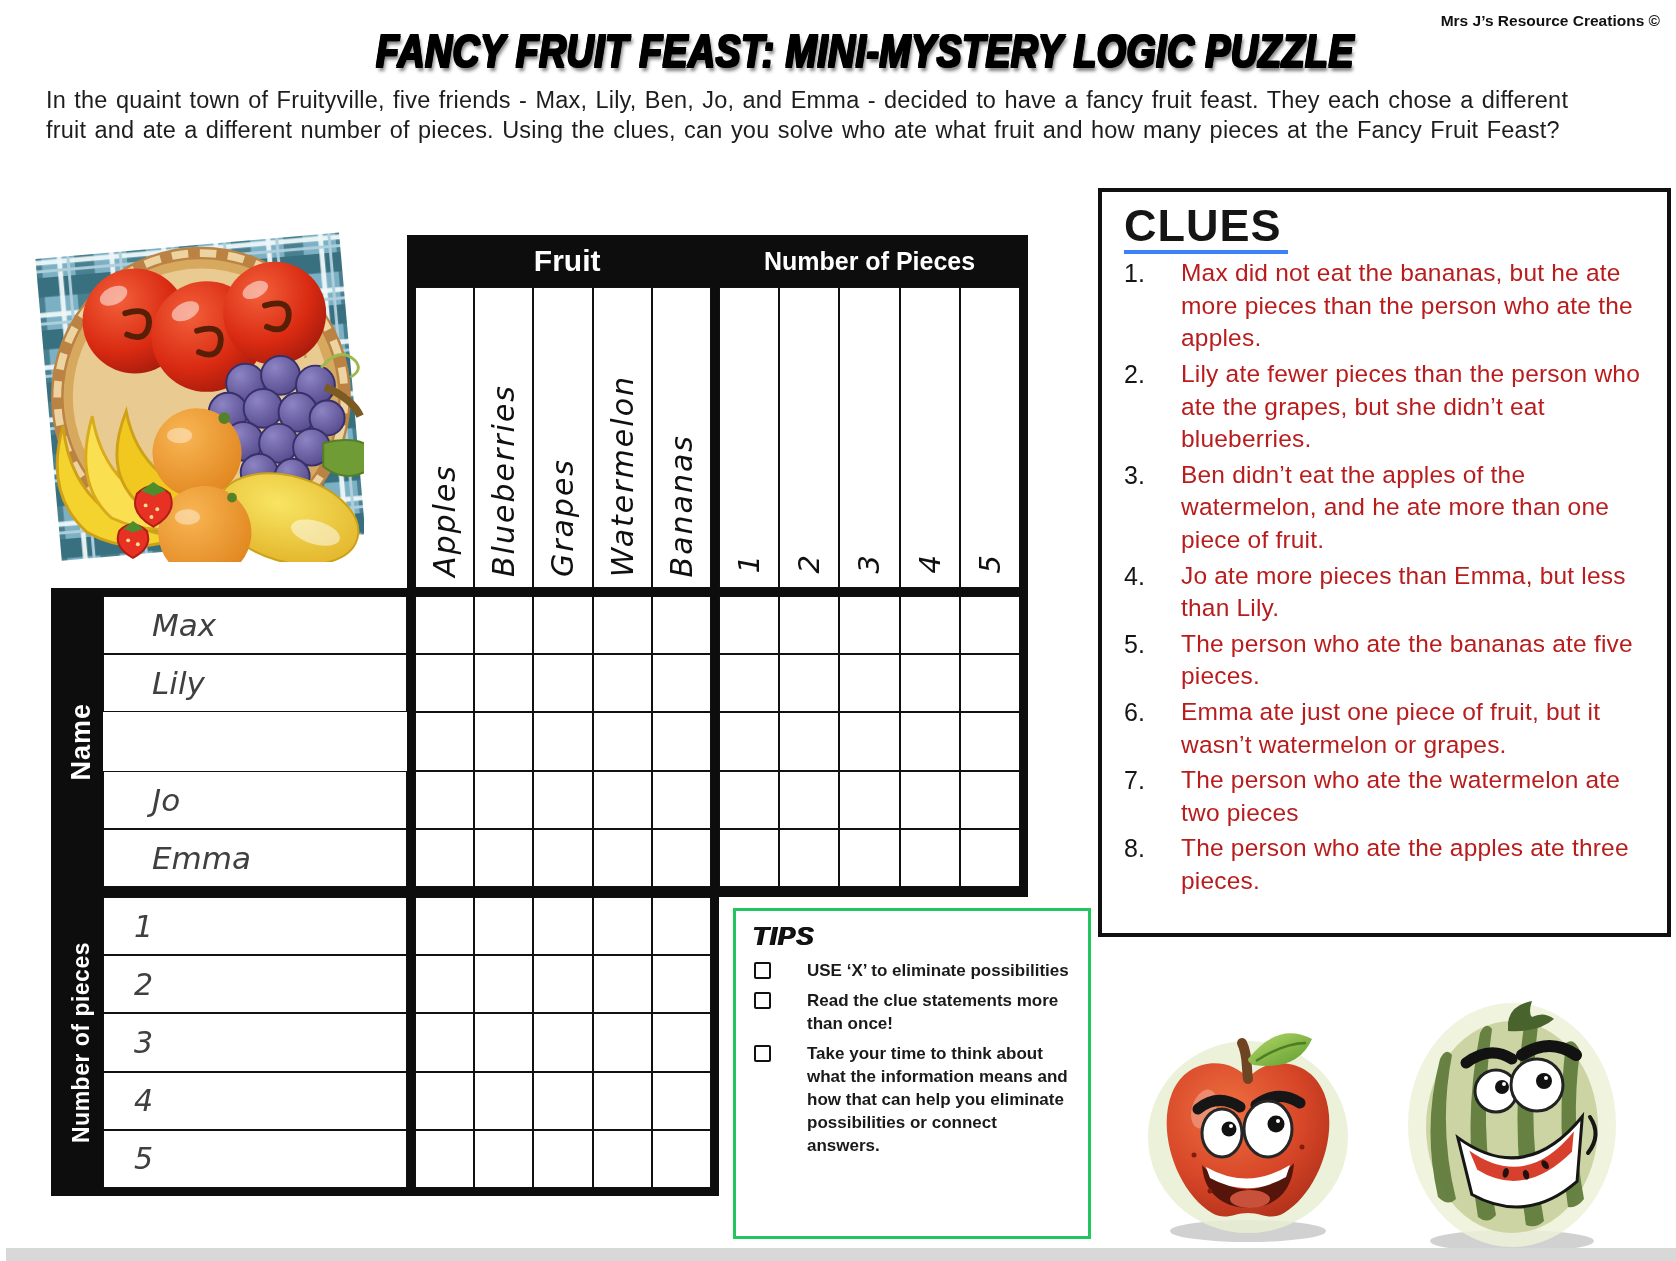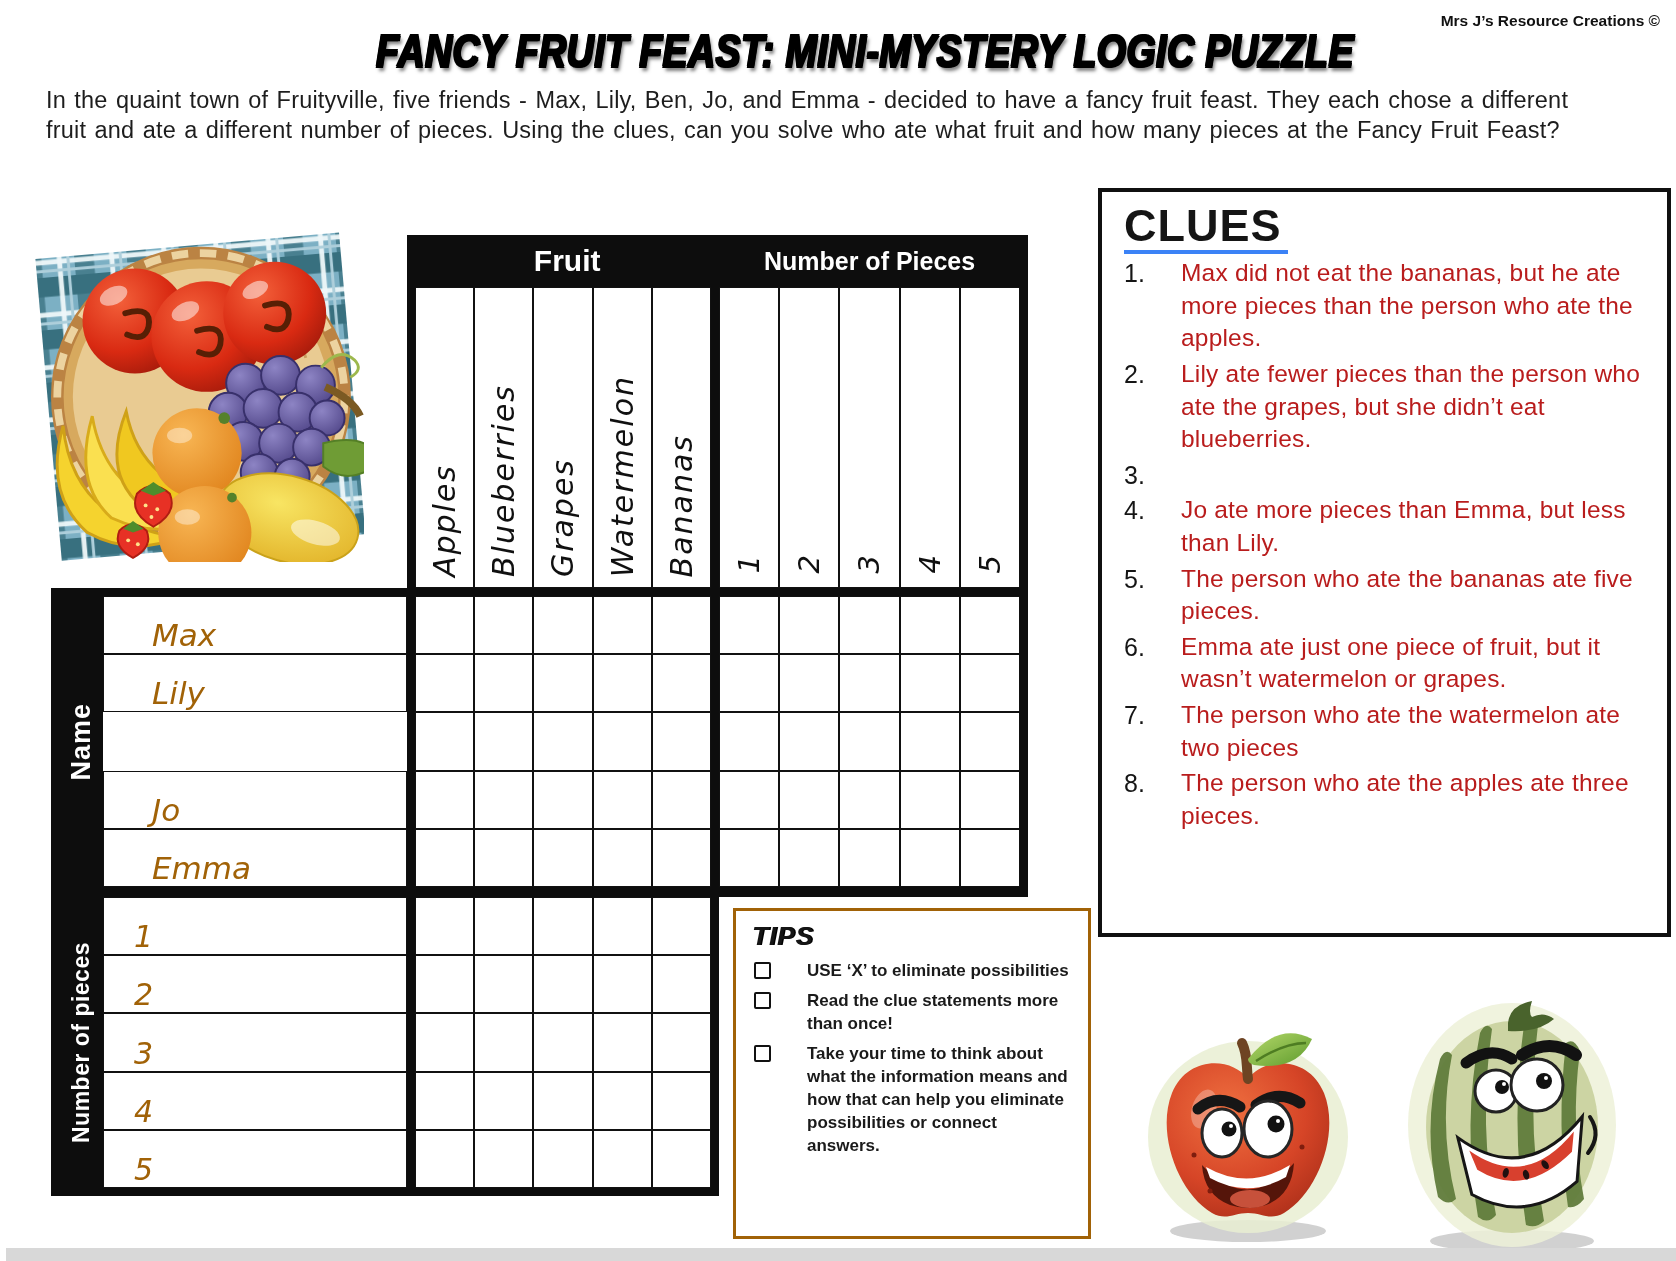--- a/index.html
+++ b/index.html
@@ -19,22 +19,22 @@
   
   #logic-grid{position:absolute;left:45px;top:235px;width:977px;height:961px;display:grid;
     grid-template-columns:52px 304px 8px 59.2px 59.2px 59.2px 59.2px 59.2px 8px 60.2px 60.2px 60.2px 60.2px 60.2px 8px;
     grid-template-rows:52px 301px 8px 58.2px 58.2px 58.2px 58.2px 58.2px 10px 58.2px 58.2px 58.2px 58.2px 58.2px 8px;}
   .blk{background:#0d0d0d;padding-left:8px;}
   .cell{background:#fff;border:1.6px solid #111;box-sizing:border-box;}
   .cl{display:flex;align-items:flex-end;justify-content:center;overflow:hidden;}
   .vlab{writing-mode:vertical-rl;transform:rotate(180deg);font-family:"DejaVu Sans",sans-serif;
         font-style:italic;font-size:30px;letter-spacing:2px;margin-bottom:10px;color:#101010;white-space:nowrap;}
   .vnum{font-size:29px;letter-spacing:0;margin-bottom:14px;}
-  .rl{display:flex;align-items:flex-end;padding-left:48px;font-family:"DejaVu Sans",sans-serif;
-      font-style:italic;font-size:31px;color:#a16207;}
+  .rl{display:flex;align-items:center;padding-left:48px;font-family:"DejaVu Sans",sans-serif;
+      font-style:italic;font-size:31px;color:#404040;}
   .pl{padding-left:30px;font-size:30px;}
   .bar{display:flex;align-items:center;justify-content:center;}
   .vtext{writing-mode:vertical-rl;transform:rotate(180deg);color:#fff;font-weight:bold;
          font-size:27px;letter-spacing:1px;font-family:"Liberation Sans",sans-serif;}
   .vtext.small{font-size:23px;letter-spacing:0.5px;}
   .hbar{position:relative;}
   .hbar .h1{position:absolute;left:25.8%;top:50%;transform:translate(-50%,-50%);color:#fff;
             font-weight:bold;font-size:30px;}
   .hbar .h2{position:absolute;left:74.5%;top:50%;transform:translate(-50%,-50%);color:#fff;
             font-weight:bold;font-size:25px;white-space:nowrap;}
@@ -42,21 +42,21 @@
   
   .clues{position:absolute;left:1092px;top:188px;width:573px;height:749px;border:4px solid #101010;
          background:#fff;padding:10px 16px 0 22px;box-sizing:border-box;}
   .clues-heading{font-size:45px;font-weight:bold;letter-spacing:1px;line-height:1.05;
                  border-bottom:4px solid #3b82f6;display:inline-block;padding:0 6px 1px 0;}
   .clue{display:flex;margin-top:3px;}
   .cnum{width:57px;flex:none;font-size:25px;line-height:32.6px;}
   .ctext{flex:1;font-size:24.5px;line-height:32.6px;letter-spacing:0.2px;color:#b91c1c;}
 
   
-  .tips{position:absolute;left:727px;top:908px;width:358px;height:331px;border:3px solid #a16207;
+  .tips{position:absolute;left:727px;top:908px;width:358px;height:331px;border:3px solid #22c55e;
         background:#fff;padding:10px 16px;box-sizing:border-box;overflow:hidden;}
   .tips-heading{font-size:26px;font-weight:bold;font-style:italic;letter-spacing:1px;
                 text-shadow:1.5px 0 0 #000;}
   .tip{display:flex;margin-top:7px;}
   .chk{flex:none;width:13px;height:13px;border:2.5px solid #111;border-radius:2px;margin:3px 36px 0 2px;}
   .tip-text{flex:1;font-weight:bold;font-size:17px;line-height:23px;color:#1a1a1a;}
 
   
   .basket{position:absolute;left:28px;top:212px;width:330px;height:350px;}
   .apple-char{position:absolute;left:1140px;top:1015px;width:205px;height:230px;}
@@ -333,20 +333,21 @@
     <div class="clue">
         <span class="cnum">1.</span>
         <span class="ctext">Max did not eat the bananas, but he ate more pieces than the person who ate the apples.</span>
       </div>
     <div class="clue">
         <span class="cnum">2.</span>
         <span class="ctext">Lily ate fewer pieces than the person who ate the grapes, but she didn’t eat blueberries.</span>
       </div>
     <div class="clue">
         <span class="cnum">3.</span>
+        <span class="ctext">Ben didn’t eat the apples of the watermelon, and he ate more than one piece of fruit.</span>
       </div>
     <div class="clue">
         <span class="cnum">4.</span>
         <span class="ctext">Jo ate more pieces than Emma, but less than Lily.</span>
       </div>
     <div class="clue">
         <span class="cnum">5.</span>
         <span class="ctext">The person who ate the bananas ate five pieces.</span>
       </div>
     <div class="clue">

